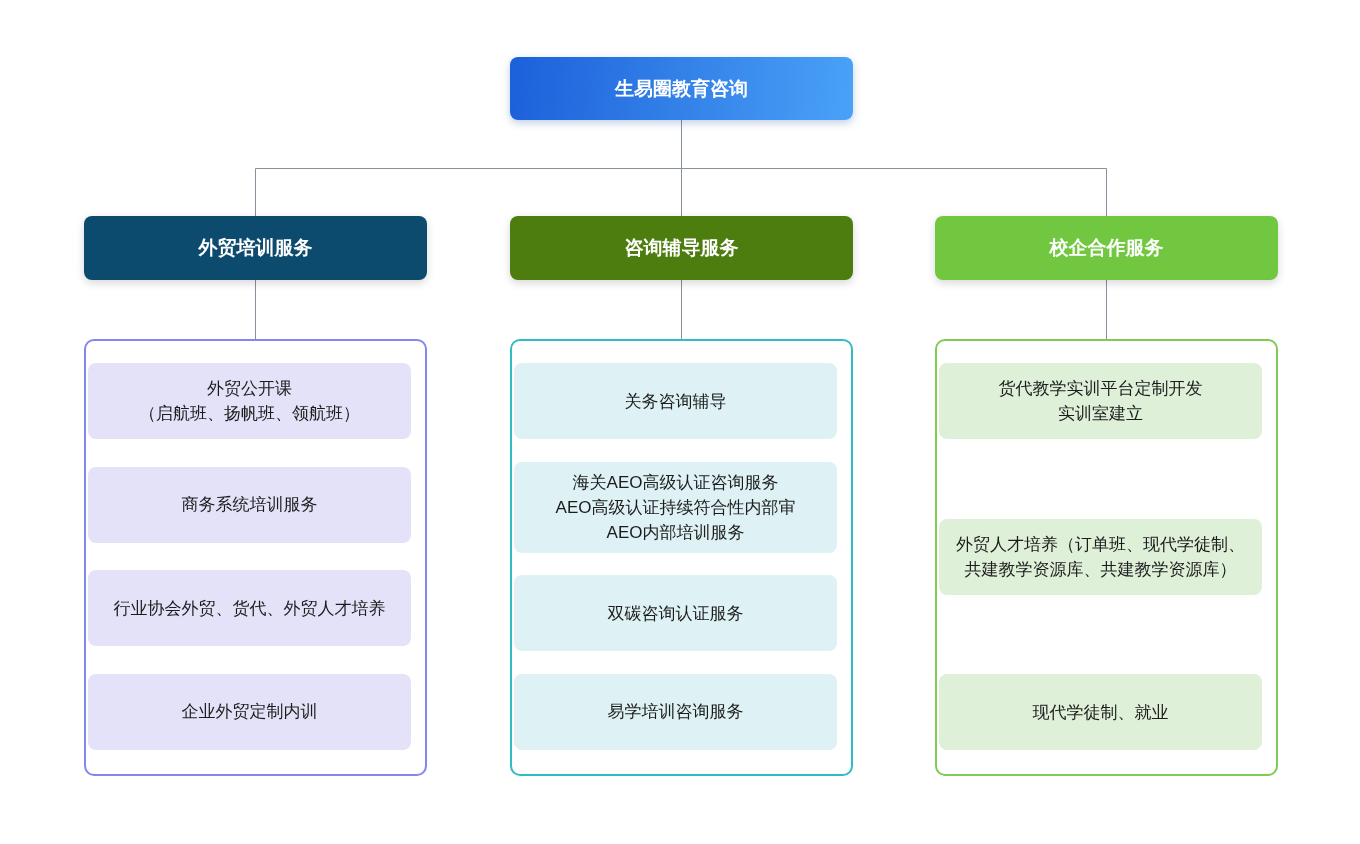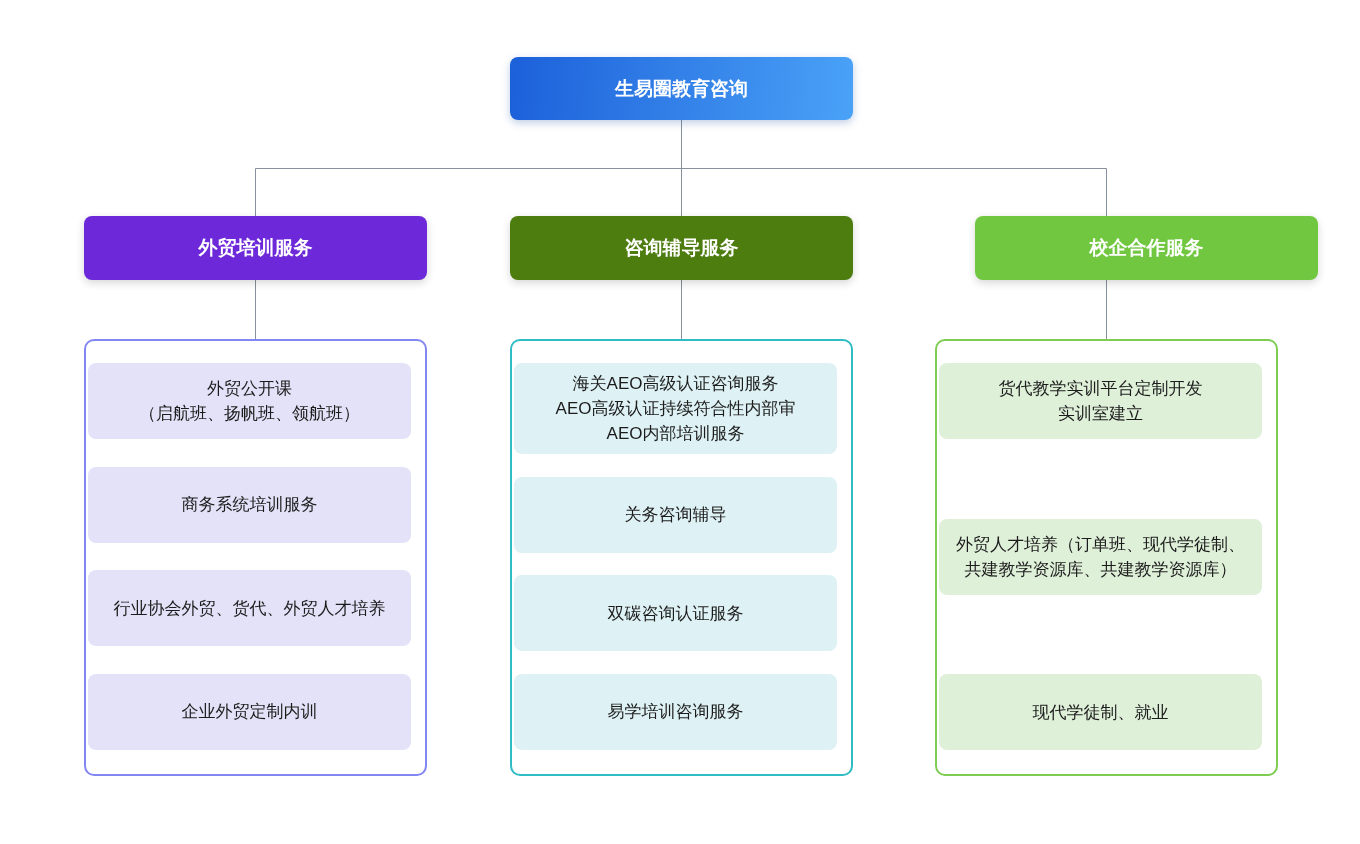--- a/index.html
+++ b/index.html
@@ -77,23 +77,23 @@
     font-size: 17px;
     line-height: 25px;
     color: #1c1c1c;
     white-space: pre-line;
   }
   
   .col1 { left: 84px; }
   .col2 { left: 510px; }
   .col3 { left: 935px; }
   
-  .branch-header.c1 { background: #6d28d9; text-align: right; }
+  .branch-header.c1 { background: #0c4a6e; text-align: right; }
   .branch-header.c2 { background: #4d7c0f; }
-  .branch-header.c3 { background: #71c840; margin-left: 40px; }
+  .branch-header.c3 { background: #71c840; }
   .branch-container.c1 { border: 2px solid #8286f1; }
   .branch-container.c2 { border: 2px solid #30bcc4; }
   .branch-container.c3 { border: 2px solid #7ecc52; }
   .leaf-item.c1 { background: #e4e2f8; }
   .leaf-item.c2 { background: #def1f4; }
   .leaf-item.c3 { background: #dff0d9; }
 </style>
 </head>
 <body>
 
@@ -133,26 +133,26 @@
     <div class="leaf-item c1">
       <span>企业外贸定制内训</span>
     </div>
   </div>
 
   <div class="node branch-header c2 col2">
     <span>咨询辅导服务</span>
   </div>
   <div class="branch-container c2 col2">
     <div class="leaf-item c2">
+      <span>关务咨询辅导</span>
+    </div>
+    <div class="leaf-item c2">
       <span>海关AEO高级认证咨询服务
 AEO高级认证持续符合性内部审
 AEO内部培训服务</span>
-    </div>
-    <div class="leaf-item c2">
-      <span>关务咨询辅导</span>
     </div>
     <div class="leaf-item c2">
       <span>双碳咨询认证服务</span>
     </div>
     <div class="leaf-item c2">
       <span>易学培训咨询服务</span>
     </div>
   </div>
 
   <div class="node branch-header c3 col3">

